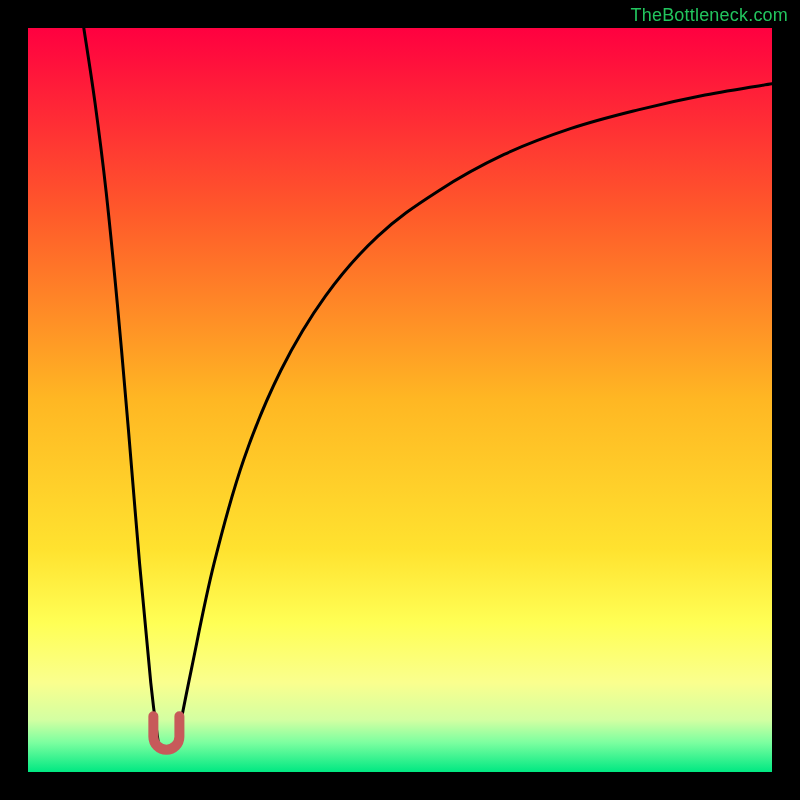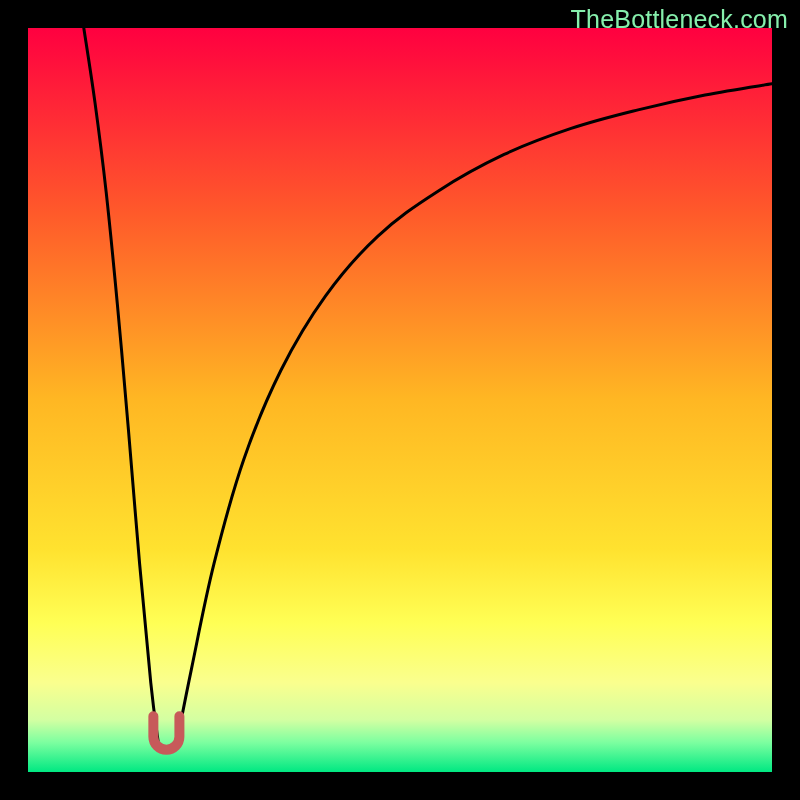--- a/index.html
+++ b/index.html
@@ -22,22 +22,22 @@
     left: 28px;
     top: 28px;
     width: 744px;
     height: 744px;
     overflow: hidden;
   }
   .watermark {
     position: absolute;
     top: 5px;
     right: 12px;
-    color: #86efac;
-    font-size: 25px;
+    color: #22c55e;
+    font-size: 18px;
     font-weight: 500;
     letter-spacing: 0.2px;
   }
 </style>
 </head>
 <body>
 
 <div class="frame">
   <div class="plot">
     <svg width="744" height="744" viewBox="0 0 744 744" preserveAspectRatio="none">

